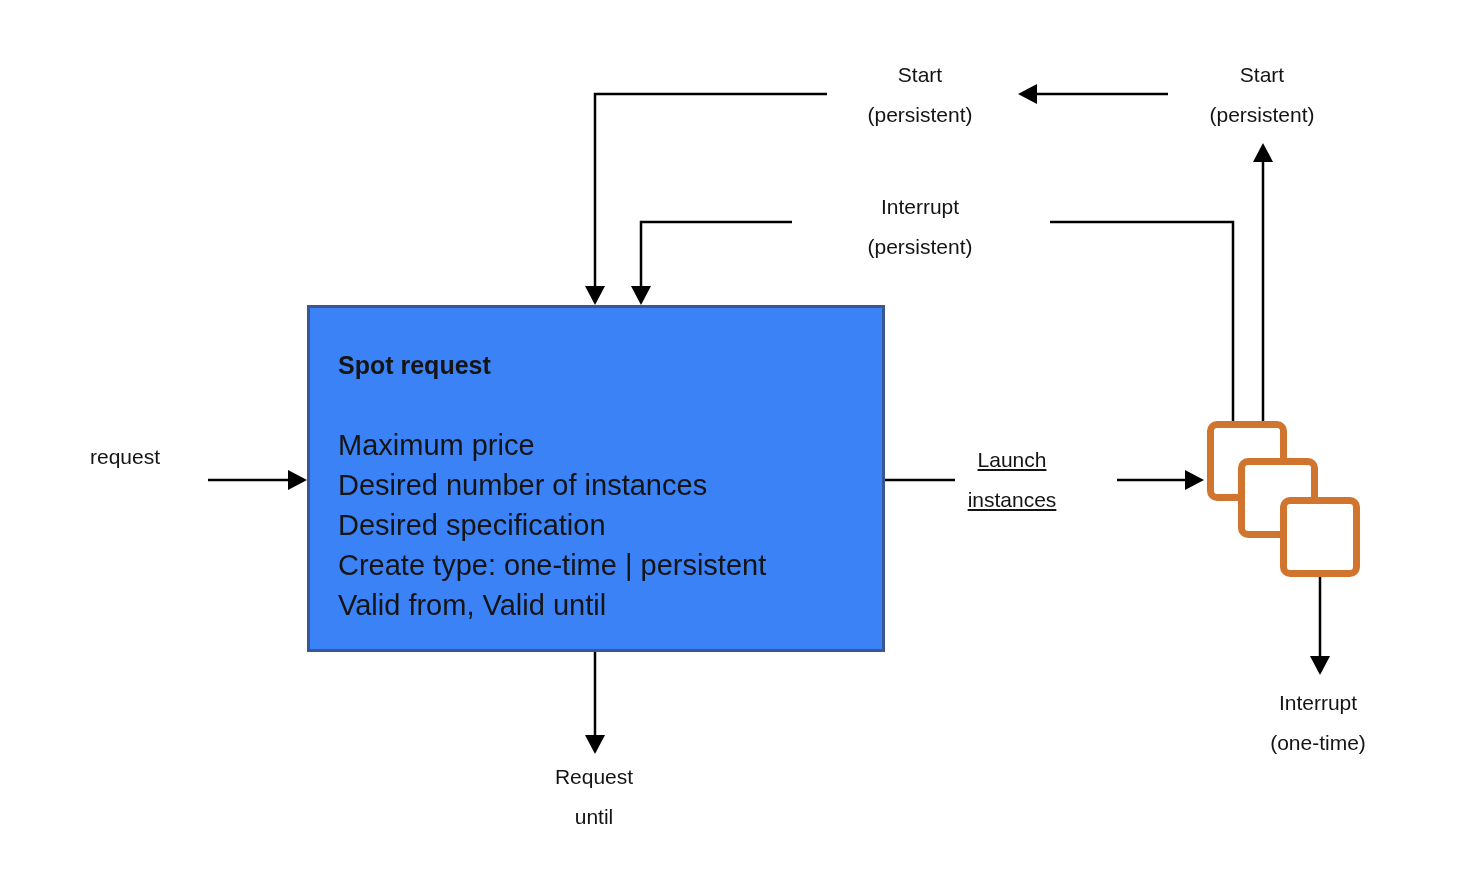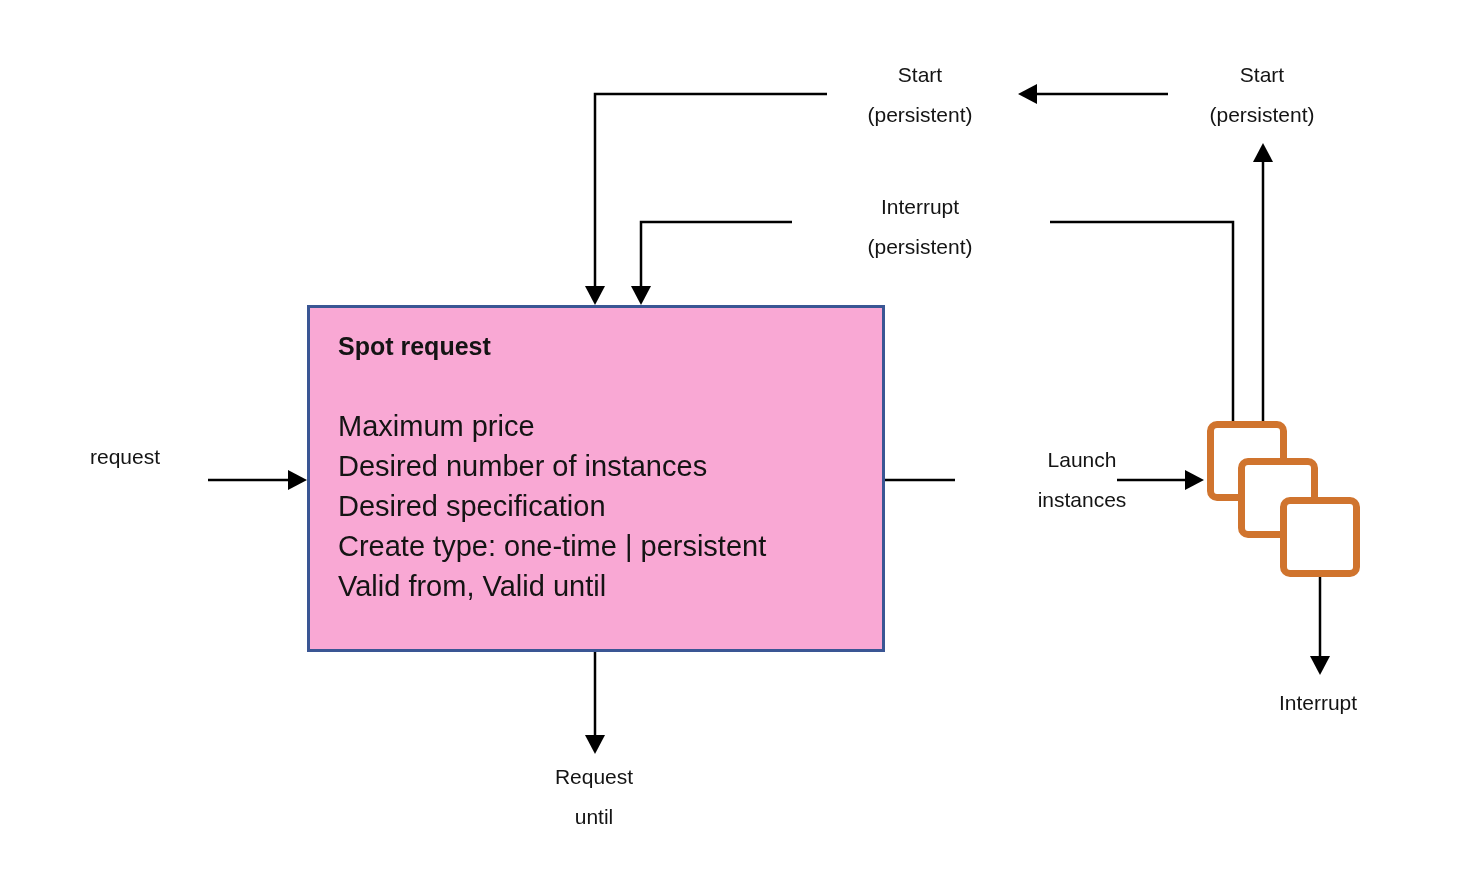--- a/index.html
+++ b/index.html
@@ -22,22 +22,22 @@
   .ahead{fill:var(--line);stroke:none;}
 
   .label{
     position:absolute;width:170px;text-align:center;
     font-size:21px;line-height:40px;white-space:nowrap;
   }
   .label span{display:block;}
 
   .spot-box{
     position:absolute;left:307px;top:305px;width:578px;height:347px;
-    box-sizing:border-box;border:3px solid var(--blue);background:#f9a8d4;
-    padding:18px 18px 0 28px;
+    box-sizing:border-box;border:3px solid var(--blue);background:#3b82f6;
+    padding:37px 18px 0 28px;
   }
   .box-title{font-size:25px;line-height:40px;font-weight:bold;}
   .box-spacer{height:40px;}
   .box-line{font-size:29px;line-height:40px;white-space:nowrap;}
 
   .inst-square{
     position:absolute;width:80px;height:80px;box-sizing:border-box;
     border:7px solid var(--orange);border-radius:10px;background:#fff;
   }
   .sq-back{left:1207px;top:421px;}
@@ -128,27 +128,28 @@
 
   <div class="label" style="left:835px;top:187px;">
     <span>Interrupt</span>
     <span>(persistent)</span>
   </div>
 
   <div class="label" style="left:40px;top:437px;">
     <span>request</span>
   </div>
 
-  <div class="label" style="left:997px;top:440px;">
+  <div class="label" style="left:927px;top:440px;text-decoration:underline;">
     <span>Launch</span>
     <span>instances</span>
   </div>
 
   <div class="label" style="left:1233px;top:683px;">
     <span>Interrupt</span>
+    <span>(one-time)</span>
   </div>
 
   <div class="label" style="left:509px;top:757px;">
     <span>Request</span>
     <span>until</span>
   </div>
 
 </div>
 
 </body></html>

